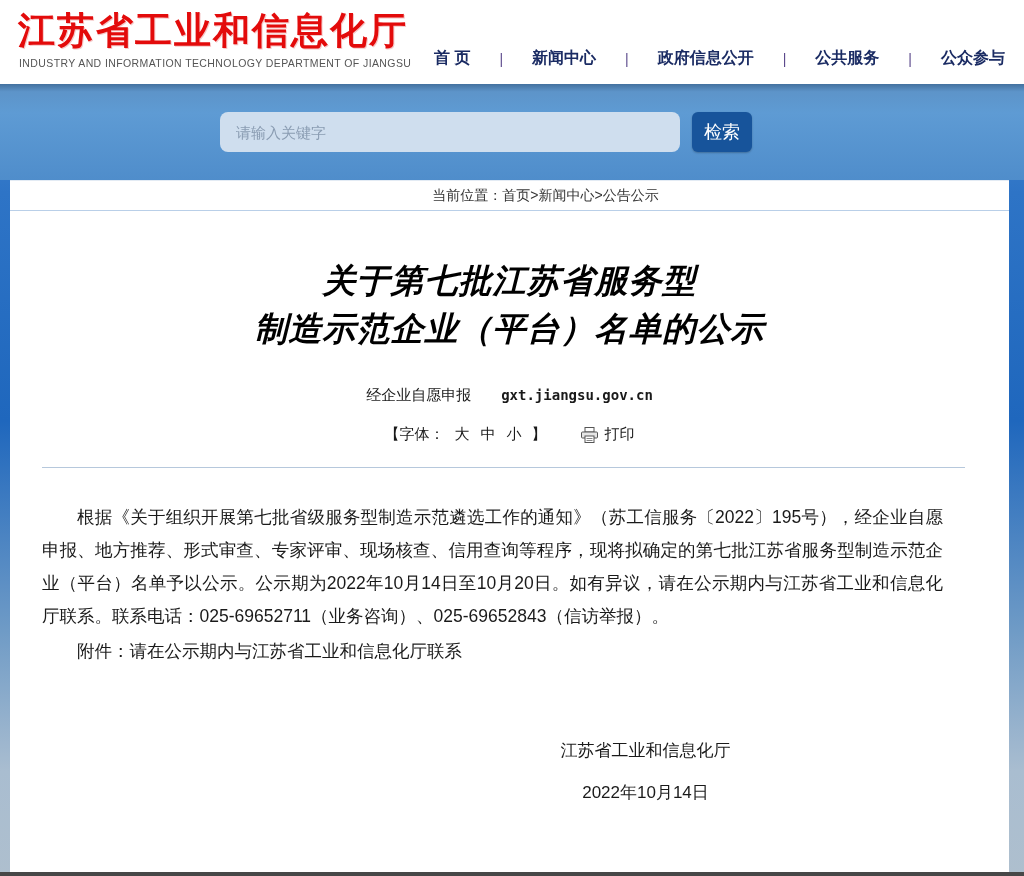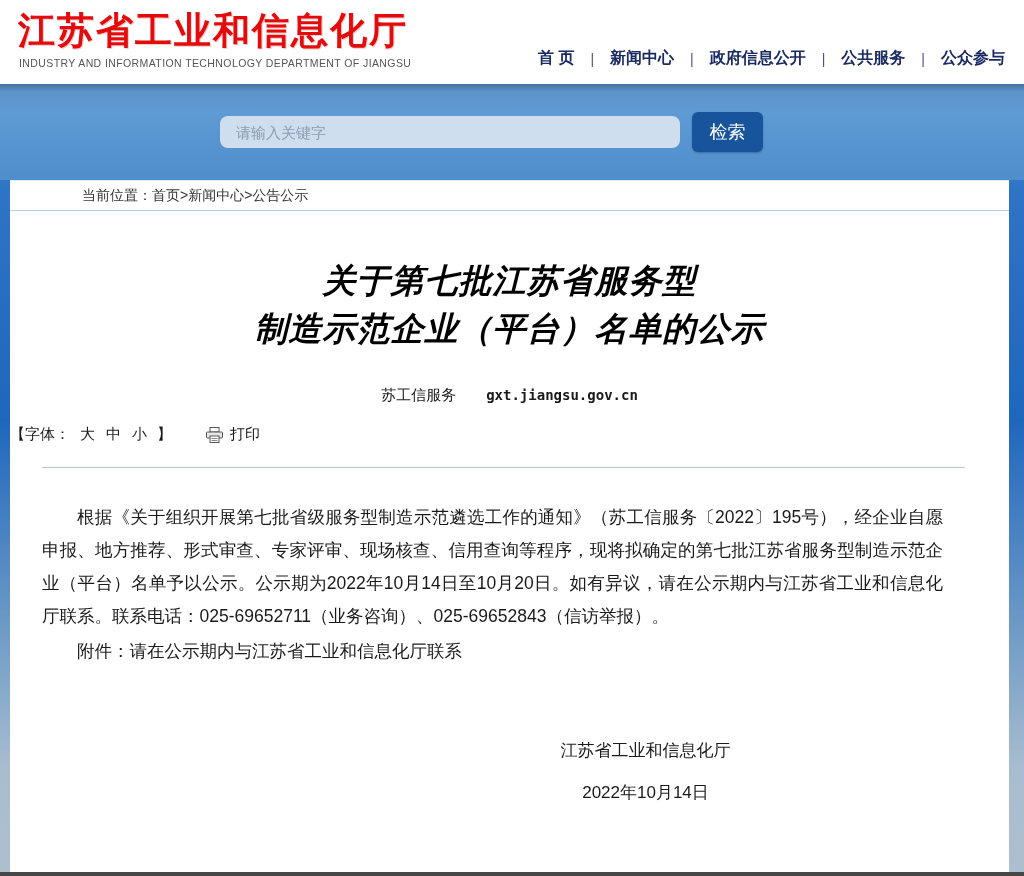--- a/index.html
+++ b/index.html
@@ -20,72 +20,73 @@
     font-size: 37px; font-weight: bold; color: #e30b0b;
     letter-spacing: 2px; text-shadow: 1px 1px 0 #f5c9c9;
   }
   .logo-subtitle {
     position: absolute; left: 19px; top: 57px;
     font-size: 10.5px; color: #555; letter-spacing: 0.4px; text-align: right;
   }
   .main-nav {
     position: absolute; right: 19px; top: 48px;
     font-size: 16px; font-weight: bold; color: #1a2b63;
-    display: flex; align-items: center; gap: 16px; white-space: nowrap;
+    display: flex; align-items: center; gap: 29px; white-space: nowrap;
   }
   .main-nav a { color: #1a2b63; text-decoration: none; cursor: pointer; }
   .main-nav .sep { color: #5c4a8c; font-weight: normal; font-size: 14px; }
 
   
   .banner {
     height: 96px; flex: 0 0 auto;
     background: linear-gradient(180deg, #43719f 0%, #5d94c9 8%, #5e9bd4 30%, #4f8dcb 100%);
     display: flex; align-items: center;
   }
   .search-bar { display: flex; align-items: center; gap: 12px; padding-left: 220px; }
   .search-input {
-    width: 460px; height: 32px; border: none; border-radius: 8px;
+    width: 460px; height: 40px; border: none; border-radius: 8px;
     background: #cfdeee; padding: 0 16px; font-size: 15px;
     font-family: "Liberation Sans", sans-serif; color: #33475c; outline: none;
   }
   .search-input::placeholder { color: #8a9cb2; }
   .search-button {
-    width: 71px; height: 40px; border: none; border-radius: 6px;
+    width: 60px; height: 40px; border: none; border-radius: 6px;
     background: #17549b; color: #ffffff; font-size: 18px;
     font-family: "Liberation Sans", sans-serif; cursor: pointer;
     box-shadow: 0 1px 2px rgba(0,0,0,0.25);
   }
 
   
   .content-panel {
     background: #ffffff; margin: 0 15px 0 10px; flex: 1 1 auto;
     border-top: 1px solid #e3ebf4; position: relative;
   }
   .breadcrumb {
     height: 30px; display: flex; align-items: center;
     padding-left: 72px; font-size: 14px; color: #333;
     border-bottom: 1px solid #b9cfe8;
+    justify-content: center;
   }
   .breadcrumb a { color: #333; text-decoration: none; cursor: pointer; }
 
   .article-title {
     margin-top: 46px; text-align: center;
     font-size: 33px; line-height: 48px; font-weight: bold; color: #000;
     letter-spacing: 1px;
     font-style: italic;
   }
 
   .article-meta {
     margin-top: 33px; display: flex; justify-content: center; align-items: baseline;
     gap: 30px; font-size: 15px; color: #1a1a1a;
   }
   .article-meta .site-url { font-family: "DejaVu Sans Mono", monospace; font-weight: bold; font-size: 14px; }
 
   .article-toolbar {
-    margin-top: 20px; display: flex; align-items: center;
+    margin-top: 20px; display: flex; justify-content: center; align-items: center;
     gap: 6px; font-size: 15px; color: #1a1a1a;
   }
   .font-sizes { display: flex; gap: 11px; margin: 0 4px; }
   .font-sizes span { cursor: pointer; }
   .print-group { display: flex; align-items: center; gap: 7px; margin-left: 28px; cursor: pointer; }
 
   .divider { border: none; border-top: 1px solid #b6c8dc; margin: 23px 44px 0 32px; }
 
   .article-body {
     margin: 33px 66px 0 32px; font-size: 17.5px; line-height: 33px;
@@ -132,21 +133,21 @@
     <span>当前位置：</span>
     <a>首页&gt;新闻中心&gt;公告公示</a>
   </div>
 
   <h1 class="article-title">
     <span>关于第七批江苏省服务型</span><br>
     <span>制造示范企业（平台）名单的公示</span>
   </h1>
 
   <div class="article-meta">
-    <span>苏工信服务</span>
+    <span>经企业自愿申报</span>
     <span class="site-url">gxt.jiangsu.gov.cn</span>
   </div>
 
   <div class="article-toolbar">
     <span>【字体：</span>
     <span class="font-sizes">
       <span>大</span>
       <span>中</span>
       <span>小</span>
     </span>

